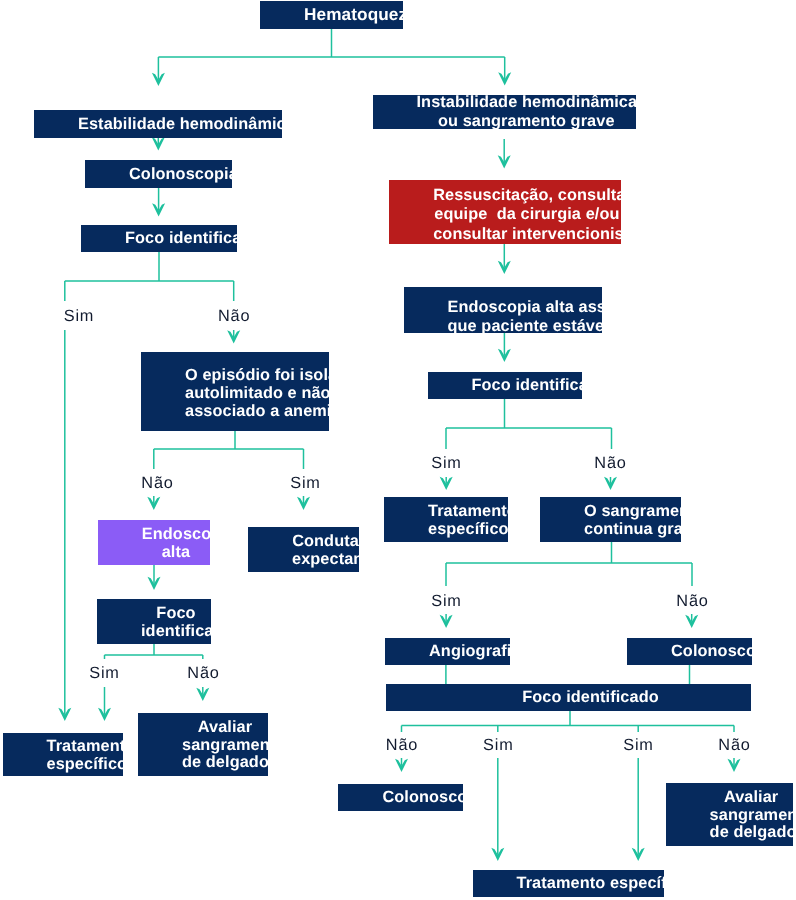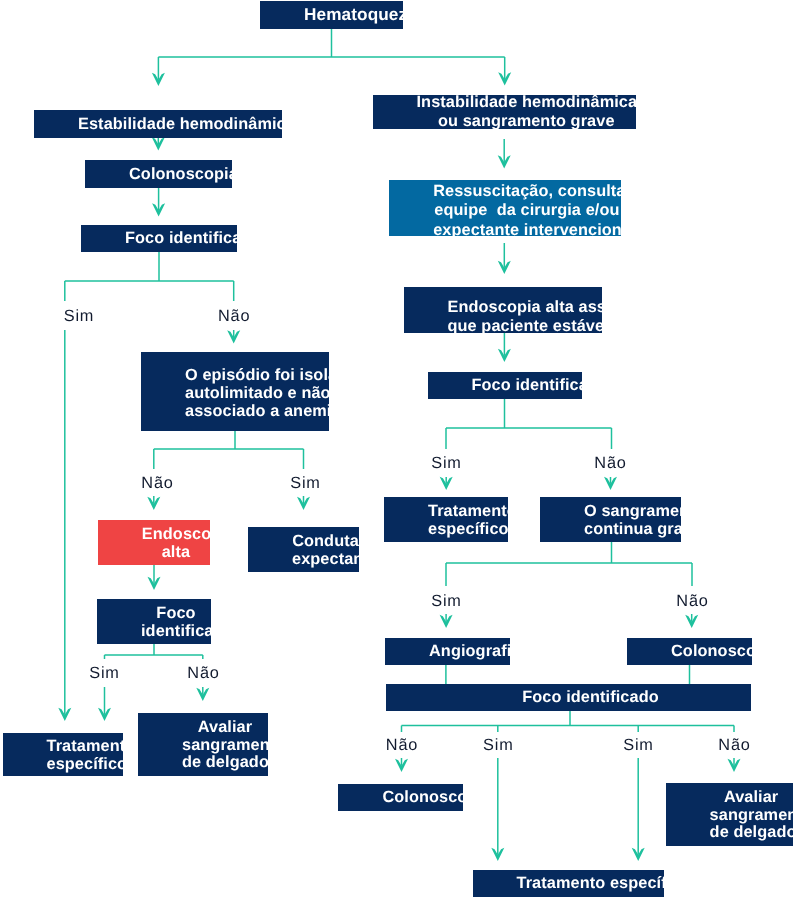--- a/index.html
+++ b/index.html
@@ -111,25 +111,25 @@
         <span class="txt" style="transform: translateY(-0.5px);">
           <span class="ln">Instabilidade hemodinâmica</span>
           <span class="ln">ou sangramento grave</span>
         </span>
       </div>
       <div class="node" style="left: 85px; top: 160px; width: 147px; height: 28px; background: rgb(6, 42, 93); color: rgb(255, 255, 255); font-size: 16.3px; line-height: 1.24;">
         <span class="txt">
           <span class="ln">Colonoscopia</span>
         </span>
       </div>
-      <div class="node" style="left: 389.2px; top: 180px; width: 231.5px; height: 56px; background: #0369a1; color: rgb(255, 255, 255); font-size: 16.3px; line-height: 1.19;">
+      <div class="node" style="left: 389.2px; top: 180px; width: 231.5px; height: 64px; background: #b91c1c; color: rgb(255, 255, 255); font-size: 16.3px; line-height: 1.19;">
         <span class="txt" style="transform: translateY(3px);">
           <span class="ln">Ressuscitação, consultar</span>
           <span class="ln">equipe  da cirurgia e/ou</span>
-          <span class="ln">expectante intervencionista</span>
+          <span class="ln">consultar intervencionista</span>
         </span>
       </div>
       <div class="node" style="left: 81px; top: 225px; width: 156px; height: 27px; background: rgb(6, 42, 93); color: rgb(255, 255, 255); font-size: 16.3px; line-height: 1.24;">
         <span class="txt">
           <span class="ln">Foco identificado</span>
         </span>
       </div>
       <div class="node" style="left: 403.5px; top: 287px; width: 198px; height: 46px; background: rgb(6, 42, 93); color: rgb(255, 255, 255); font-size: 16.3px; line-height: 1.18; align-items: flex-end;">
         <span class="txt" style="transform: translateY(3px);">
           <span class="ln">Endoscopia alta assim</span>
@@ -153,21 +153,21 @@
           <span class="ln">Tratamento</span>
           <span class="ln">específico</span>
         </span>
       </div>
       <div class="node" style="left: 540px; top: 497px; width: 141px; height: 45px; background: rgb(6, 42, 93); color: rgb(255, 255, 255); font-size: 16.3px; line-height: 1.06;">
         <span class="txt" style="transform: translateY(1px);">
           <span class="ln">O sangramento</span>
           <span class="ln">continua grave?</span>
         </span>
       </div>
-      <div class="node" style="left: 97.8px; top: 520px; width: 112.2px; height: 45px; background: #ef4444; color: rgb(255, 255, 255); font-size: 16.3px; line-height: 1.06;">
+      <div class="node" style="left: 97.8px; top: 520px; width: 112.2px; height: 45px; background: #8b5cf6; color: rgb(255, 255, 255); font-size: 16.3px; line-height: 1.06;">
         <span class="txt" style="transform: translateY(1px);">
           <span class="ln">Endoscopia</span>
           <span class="ln">alta</span>
         </span>
       </div>
       <div class="node" style="left: 248px; top: 527px; width: 111px; height: 45px; background: rgb(6, 42, 93); color: rgb(255, 255, 255); font-size: 16.3px; line-height: 1.06;">
         <span class="txt" style="transform: translateY(1px);">
           <span class="ln">Conduta</span>
           <span class="ln">expectante</span>
         </span>

